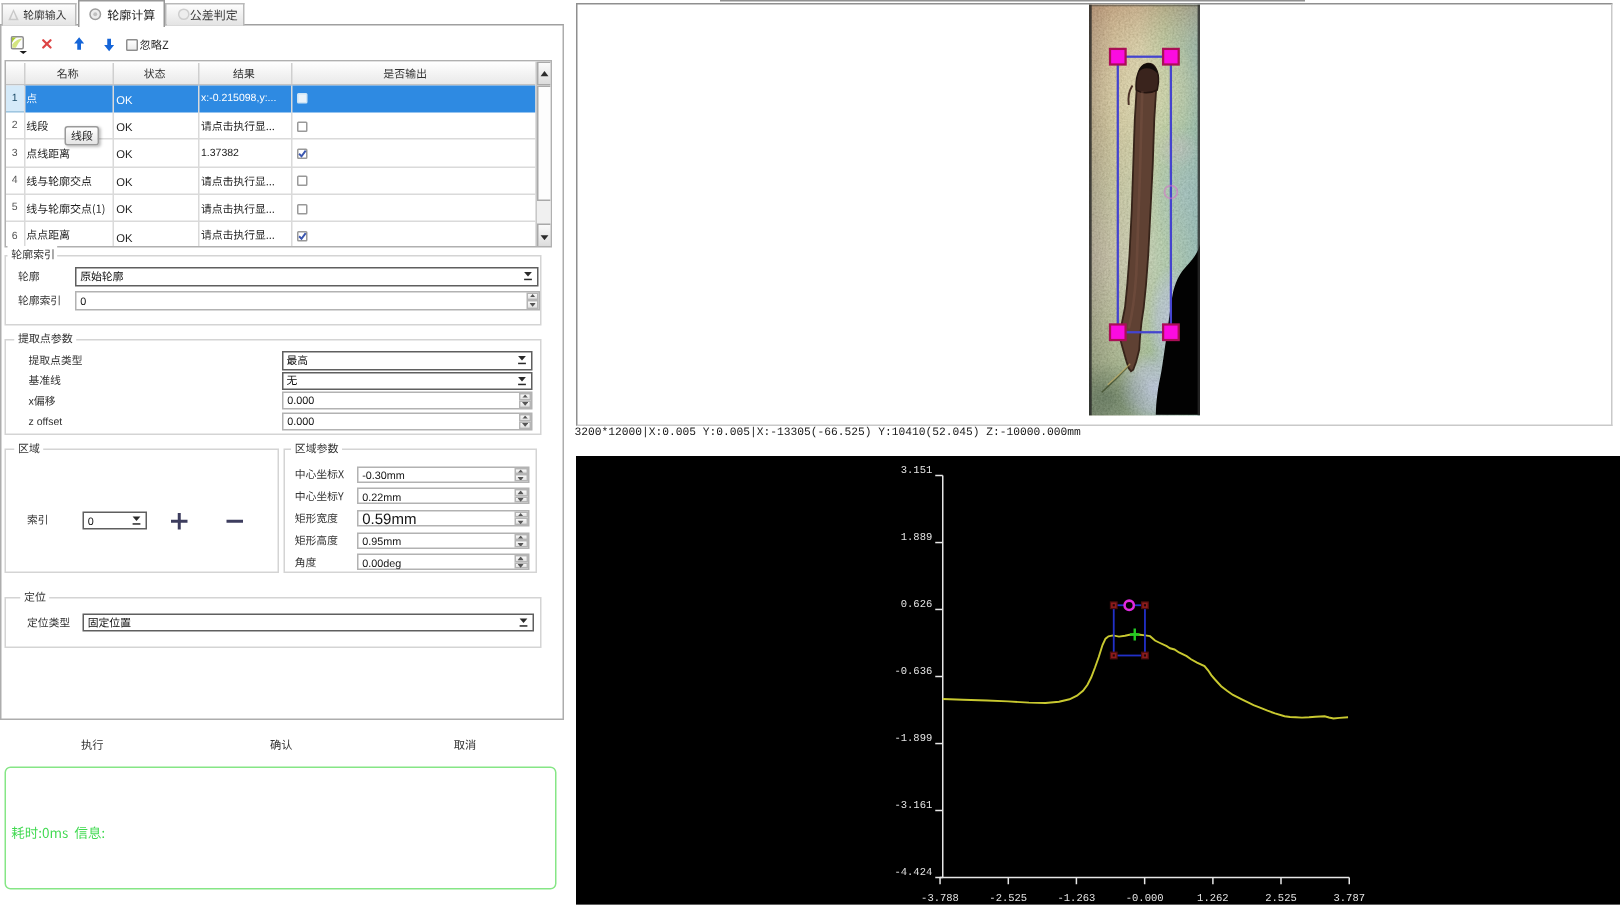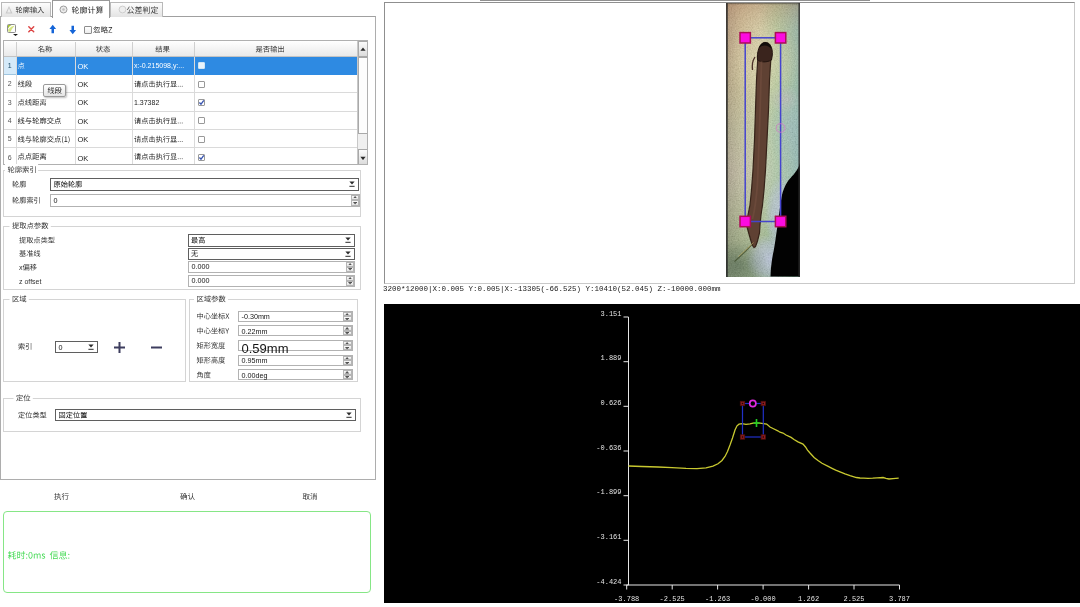--- a/index.html
+++ b/index.html
@@ -177,21 +177,21 @@
 <div class="txt" style="left:241.5px;top:326.5px;font-size:7.2px;color:#141414">0.22mm</div>
 <div class="abs" style="left:343.0px;top:326.2px;width:8.5px;height:4.5px;background:linear-gradient(#fafafa,#e2e2e2);border:1px solid #b5b5b5"></div>
 <div class="abs" style="left:343.0px;top:330.7px;width:8.5px;height:4.5px;background:linear-gradient(#fafafa,#e2e2e2);border:1px solid #b5b5b5"></div>
 <svg class="abs" style="left:345.2px;top:327.2px" width="4.2" height="2.6" viewBox="0 0 5 3">
     <path d="M2.5 0 L5 3 L0 3 Z" fill="#555"></path>
   </svg>
 <svg class="abs" style="left:345.2px;top:332.34999999999997px" width="4.2" height="2.6" viewBox="0 0 5 3">
     <path d="M2.5 3 L5 0 L0 0 Z" fill="#555"></path>
   </svg>
 <div class="abs" style="left:238px;top:339.9px;width:114.5px;height:11px;border:1px solid #b2b2b2;background:#fff"></div>
-<div class="txt" style="left:241.5px;top:341.2px;font-size:13px;color:#141414">0.59mm</div>
+<div class="txt" style="left:241.5px;top:341.2px;font-size:10px;color:#141414">0.59mm</div>
 <div class="abs" style="left:343.0px;top:340.9px;width:8.5px;height:4.5px;background:linear-gradient(#fafafa,#e2e2e2);border:1px solid #b5b5b5"></div>
 <div class="abs" style="left:343.0px;top:345.4px;width:8.5px;height:4.5px;background:linear-gradient(#fafafa,#e2e2e2);border:1px solid #b5b5b5"></div>
 <svg class="abs" style="left:345.2px;top:341.9px" width="4.2" height="2.6" viewBox="0 0 5 3">
     <path d="M2.5 0 L5 3 L0 3 Z" fill="#555"></path>
   </svg>
 <svg class="abs" style="left:345.2px;top:347.04999999999995px" width="4.2" height="2.6" viewBox="0 0 5 3">
     <path d="M2.5 3 L5 0 L0 0 Z" fill="#555"></path>
   </svg>
 <div class="abs" style="left:238px;top:354.6px;width:114.5px;height:11px;border:1px solid #b2b2b2;background:#fff"></div>
 <div class="txt" style="left:241.5px;top:355.90000000000003px;font-size:7.2px;color:#141414">0.95mm</div>

